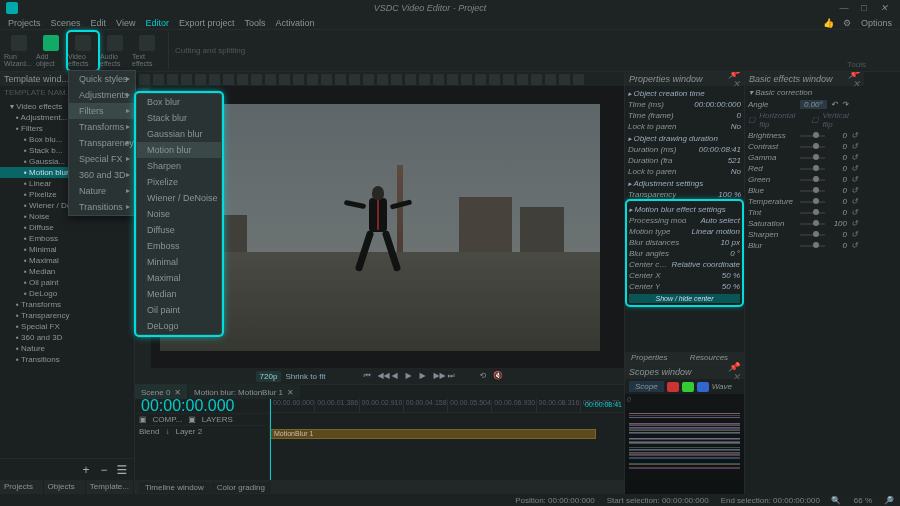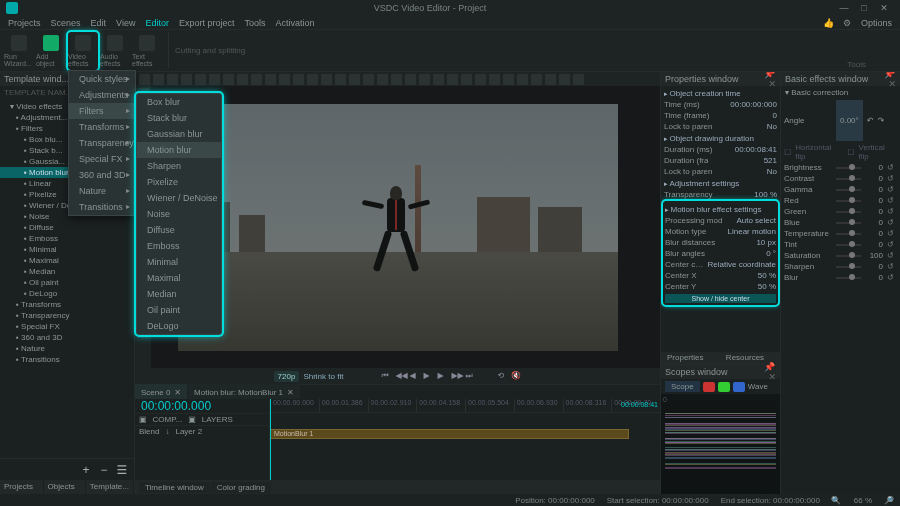--- a/index.html
+++ b/index.html
@@ -1,17 +1,17 @@
 <!DOCTYPE html>
 <html><head>
 <meta charset="utf-8">
 <style>
 * { margin:0; padding:0; box-sizing:border-box; font-family:"Segoe UI",Arial,sans-serif; }
 body { background:#1a1f1f; color:#8a9494; font-size:9px; overflow:hidden; width:900px; height:506px; position:relative; }
-.titlebar { height:16px; background:#1e2424; display:flex; align-items:center; padding:0 6px; font-size:9px; }
+.titlebar { height:16px; background:#1e2424; display:flex; align-items:center; padding:0 6px; font-size:9px;font-style:italic; }
 .titlebar .logo { width:12px; height:12px; background:#0aa; border-radius:2px; margin-right:8px; }
 .titlebar .title { flex:1; text-align:center; color:#7a8484; }
 .titlebar .wbtn { width:20px; text-align:center; color:#888; cursor:pointer; }
 .menubar { height:14px; background:#1e2424; display:flex; gap:10px; padding:0 8px; font-size:9px; align-items:center; border-bottom:1px solid #252b2b; }
 .menubar span { cursor:pointer; }
 .menubar span.active { color:#0cc; }
 .menubar .right { margin-left:auto; display:flex; gap:8px; align-items:center; }
 .ribbon { height:42px; background:#1e2424; display:flex; align-items:flex-start; padding:2px 4px; gap:2px; border-bottom:1px solid #252b2b; position:relative; }
 .ribbtn { display:flex; flex-direction:column; align-items:center; justify-content:center; width:30px; height:38px; font-size:7px; color:#6a7474; gap:2px; }
 .ribbtn .ic { width:16px; height:16px; background:#2a3232; border-radius:2px; }
@@ -52,21 +52,21 @@
 .person .arm.l { left:-14px; transform:rotate(12deg); }
 .person .arm.r { right:-14px; transform:rotate(-15deg); }
 .person .leg { position:absolute; top:44px; width:7px; height:42px; background:#161616; border-radius:3px; }
 .person .leg.l { left:3px; transform:rotate(18deg); }
 .person .leg.r { right:3px; transform:rotate(-18deg); }
 .video-dim { position:absolute; inset:0; background:rgba(10,14,14,0.35); }
 .side-toolbar { position:absolute; left:0; top:0; bottom:0; width:16px; background:#1e2424; display:flex; flex-direction:column; gap:2px; padding:2px; }
 .side-toolbar .tb { width:12px; height:12px; background:#253030; border-radius:1px; }
 .transport { height:16px; background:#1e2424; display:flex; align-items:center; gap:4px; padding:0 6px; font-size:8px; color:#8ab; justify-content:center; }
 .transport .t { width:10px; height:10px; display:inline-block; color:#889; }
-.rightcol { width:240px; display:flex; background:#1b2020; }
+.rightcol { width:276px; display:flex; background:#1b2020;font-style:italic; }
 .props { width:120px; border-left:1px solid #252b2b; display:flex; flex-direction:column; }
 .props-body { flex:1; font-size:8px; overflow:hidden; padding:1px 3px; }
 .prow { display:flex; justify-content:space-between; padding:1px 0; gap:3px; }
 .prow .k { white-space:nowrap; overflow:hidden; text-overflow:ellipsis; }
 .prow .v { color:#9ab; white-space:nowrap; }
 .psec { color:#9ab; padding:2px 0 1px; font-size:8px; }
 .psec::before { content:"▸ "; font-size:7px; }
 .hl-box { outline:2px solid #0dd; border-radius:3px; box-shadow:0 0 6px #0dd; padding:2px; margin:1px -1px; }
 .basics { width:120px; border-left:1px solid #252b2b; display:flex; flex-direction:column; }
 .brow { display:flex; align-items:center; gap:4px; padding:1px 3px; font-size:8px; }
@@ -82,21 +82,21 @@
 .tabs-bot { height:12px; display:flex; font-size:8px; }
 .tabs-bot div { padding:1px 6px; background:#222828; }
 .timeline { height:96px; background:#1b2020; border-top:1px solid #252b2b; display:flex; flex-direction:column; }
 .tl-tabs { height:14px; display:flex; font-size:8px; align-items:flex-end; }
 .tl-tab { padding:2px 6px; background:#233030; border-top:2px solid transparent; margin-right:1px; }
 .tl-tab.active { background:#0a5555; color:#cde; }
 .tl-tab.sub { background:#1e2626; }
 .tl-tab .x { margin-left:4px; color:#888; }
 .tl-body { flex:1; display:flex; }
 .tl-left { width:135px; border-right:1px solid #252b2b; font-size:8px; }
-.tl-time { height:14px; padding:0 6px; color:#0cc; font-size:12px; display:flex; align-items:center; }
+.tl-time { height:14px; padding:0 6px; color:#0cc; font-size:16px; display:flex; align-items:center; }
 .tl-row { height:12px; display:flex; align-items:center; padding:0 4px; gap:6px; border-top:1px solid #222828; }
 .tl-tracks { flex:1; position:relative; font-size:7px; color:#556; }
 .tl-ruler { height:14px; border-bottom:1px solid #252b2b; display:flex; }
 .tl-ruler span { flex:1; border-left:1px solid #2a3030; padding-left:2px; }
 .clip { position:absolute; height:10px; top:30px; background:#5a4a1c; border:1px solid #7a6530; color:#cba; font-size:7px; padding:0 3px; overflow:hidden; }
 .playhead { position:absolute; top:0; bottom:0; width:1px; background:#0cc; left:0; }
 .botbar { height:14px; background:#222828; display:flex; font-size:8px; align-items:center; padding:0 4px; }
 .botbar .tabs { display:flex; gap:1px; }
 .botbar .tabs div { padding:1px 6px; background:#1e2424; }
 .statusbar { position:absolute; bottom:0; left:0; right:0; height:12px; background:#1c2222; font-size:8px; display:flex; align-items:center; padding:0 6px; gap:12px; color:#7a8484; justify-content:flex-end; }
@@ -521,21 +521,21 @@
     </div>
 
     <div class="basics">
       <div class="panel-title">
           <span>Basic effects window</span>
           <span class="x">📌 ✕</span>
         </div>
       <div style="padding:2px 4px;font-size:8px">▾ <span>Basic correction</span></div>
       <div class="brow">
         <span class="lbl">Angle</span>
-        <span style="background:#2a3a44;padding:16px 4px">0.00°</span>
+        <span style="background:#2a3a44;padding:0 4px">0.00°</span>
         <span>↶</span>
         <span>↷</span>
       </div>
       <div class="brow" style="color:#556">
         <span>☐</span>
           <span>Horizontal flip</span>
         <span>☐</span>
           <span>Vertical flip</span>
       </div>
       <div id="basicrows">

